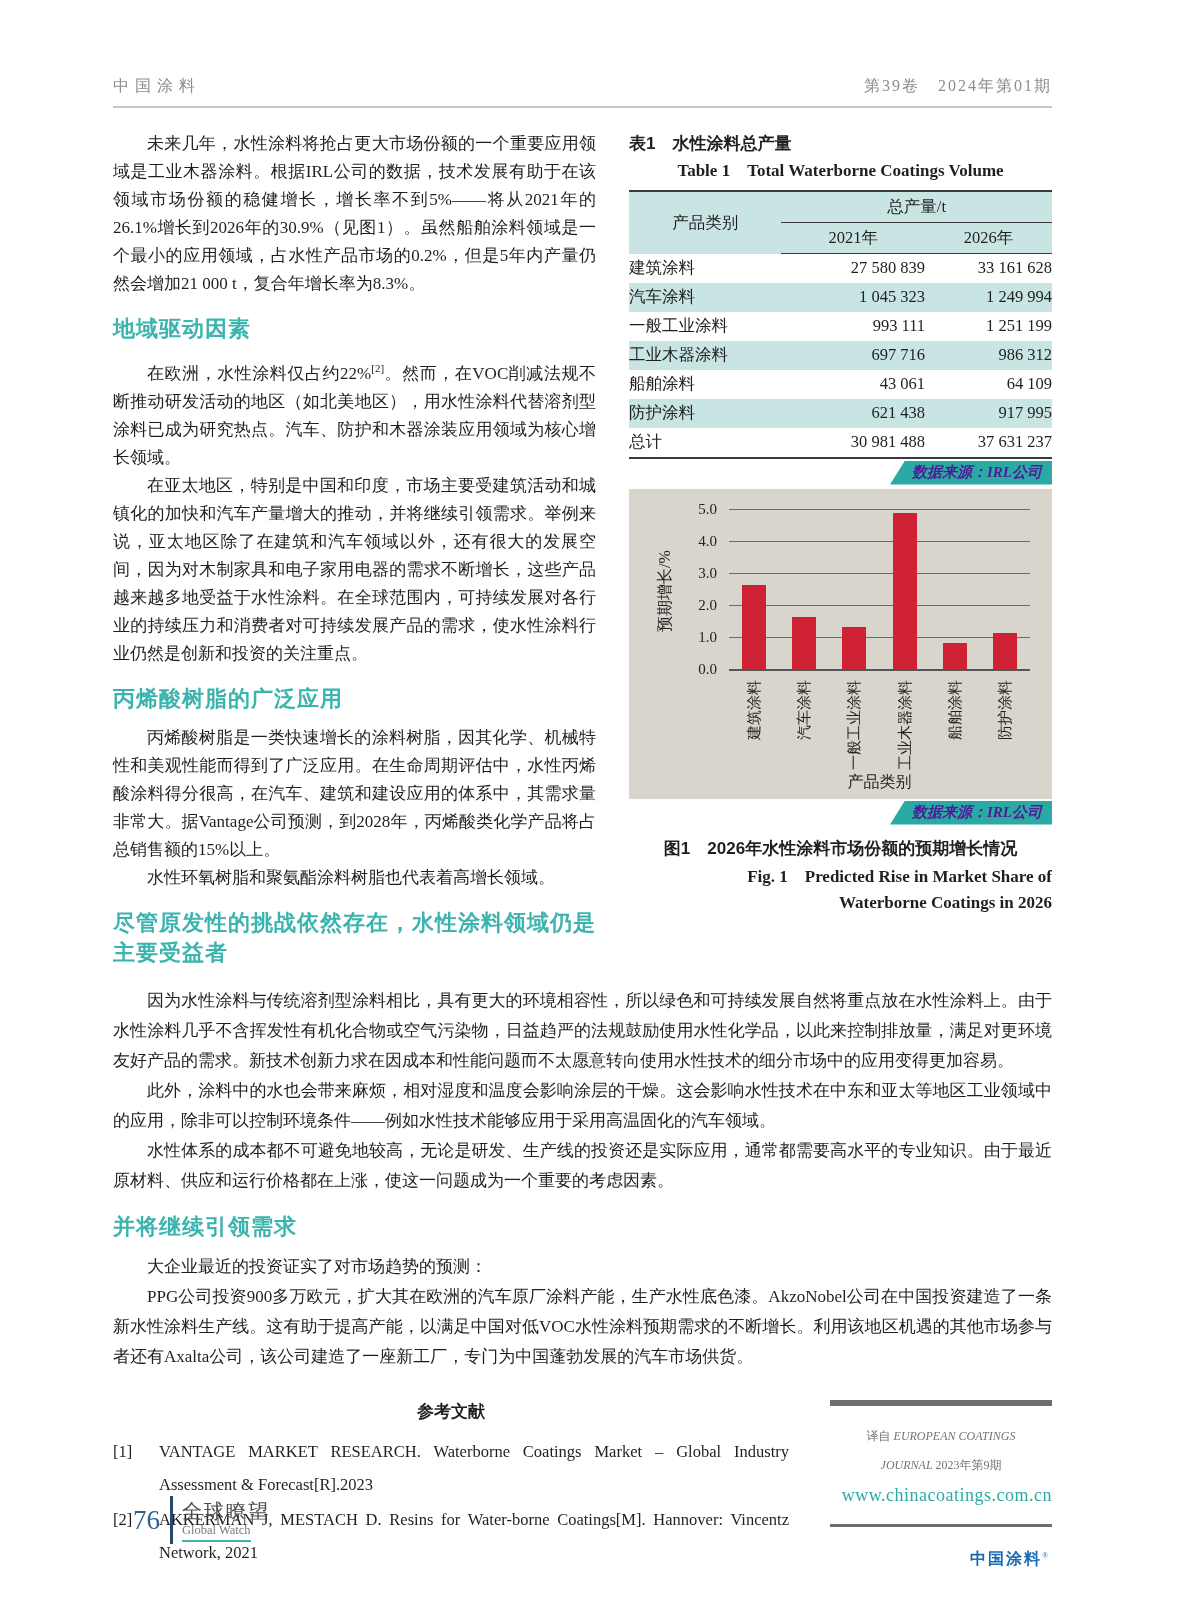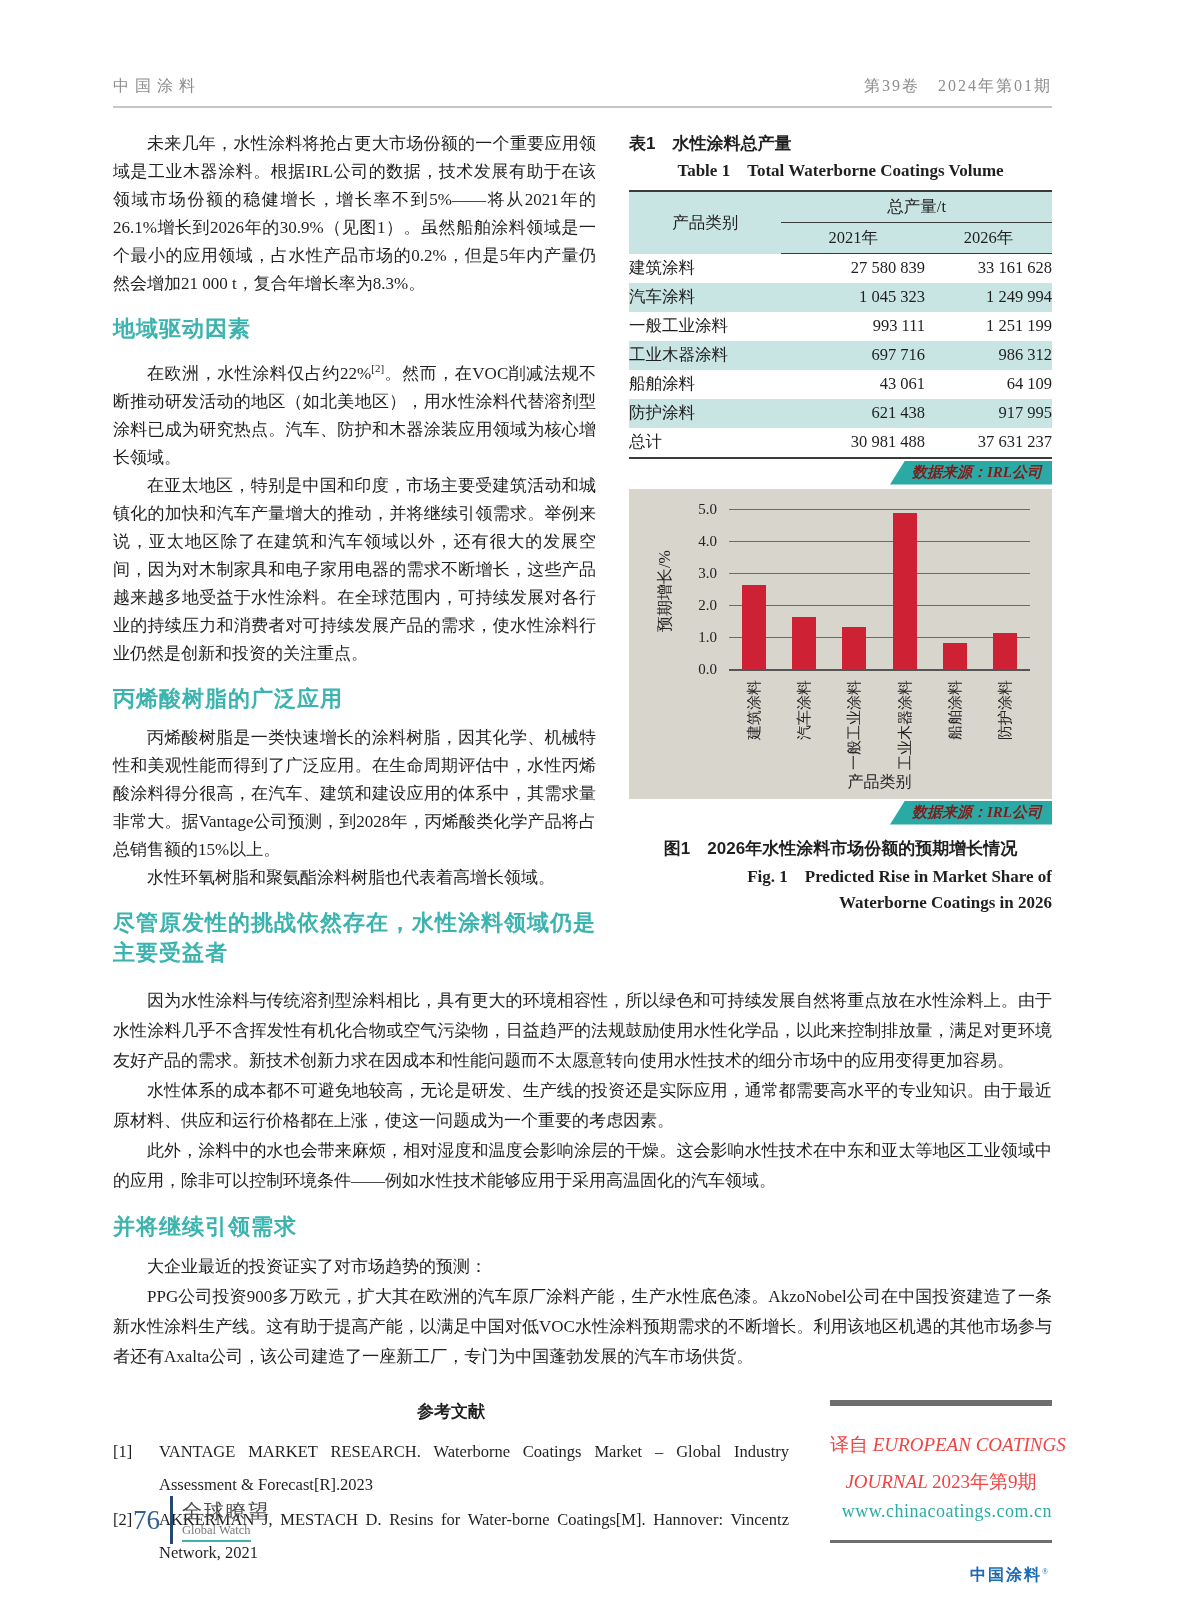--- a/index.html
+++ b/index.html
@@ -35,21 +35,21 @@
   table.t1 thead{background:var(--table-teal);}
   table.t1 thead tr:last-child th{border-bottom:1.5px solid #3a3a3a;}
   table.t1 th{font-weight:normal;padding:4px 0;}
   th.grp{border-bottom:1px solid #3a3a3a;}
   table.t1 td{padding:3.5px 0;}
   td.c1{text-align:left;padding-left:10px;width:36%;}
   td.c2{text-align:right;padding-right:40px;width:34%;}
   td.c3{text-align:right;padding-right:12px;width:30%;}
   tr.stripe{background:var(--table-teal);}
   .badge{display:block;width:max-content;margin-left:auto;margin-top:2px;
-    background:var(--badge);color:#7f1d1d;font-style:italic;font-weight:bold;font-size:15px;
+    background:var(--badge);color:#4c1d95;font-style:italic;font-weight:bold;font-size:15px;
     padding:2px 10px 3px 22px;clip-path:polygon(15px 0,100% 0,100% 100%,0 100%);}
   
   .chart-box{position:relative;width:423px;height:310px;background:var(--chartbg);margin-top:4px;}
   .plot{position:absolute;left:100px;right:22px;top:22px;height:160px;border-bottom:2px solid #555;}
   .grid{position:absolute;left:0;right:0;height:1px;background:#6a6a6a;}
   .bar{position:absolute;bottom:0;width:24px;}
   .ytick{position:absolute;left:46px;width:42px;text-align:right;font-size:15px;color:#222;}
   .y-title{position:absolute;left:-45px;top:93px;width:160px;height:18px;text-align:center;
     transform:rotate(-90deg);font-size:16px;color:#222;white-space:nowrap;}
   .xlabels{position:absolute;left:100px;right:22px;top:187px;height:95px;}
@@ -67,21 +67,21 @@
   .bottomrow{display:flex;margin-top:28px;}
   .refs{width:676px;}
   .refs h3{font-family:"Liberation Sans","DejaVu Sans",sans-serif;font-size:17px;
     font-weight:bold;text-align:center;margin-bottom:12px;}
   .ref{display:flex;font-size:16.5px;line-height:33px;margin-bottom:2px;}
   .ref-num{width:46px;flex:none;}
   .ref-text{flex:1;text-align:justify;}
   .attr{width:222px;margin-left:auto;}
   .attr-box{border-top:6px solid #6e6e6e;border-bottom:3px solid #6e6e6e;
     padding:16px 0 14px 0;text-align:center;}
-  .attr-line{font-size:19px;line-height:29px;color:#ef4444;white-space:nowrap;margin-top:8px;}
+  .attr-line{font-size:12px;line-height:29px;color:#737373;white-space:nowrap;}
   .attr-line .it{font-style:italic;}
   .attr-site{font-size:18px;line-height:30px;color:var(--badge);letter-spacing:0.5px;text-align:right;}
   .logo{margin-top:22px;text-align:right;padding-right:4px;}
   .logo-cn{font-family:"Liberation Sans","DejaVu Sans",sans-serif;color:var(--logo-blue);
     font-weight:bold;font-size:16px;letter-spacing:2px;}
   .logo-mark{font-size:8px;vertical-align:super;color:var(--logo-blue);}
   
   .footer{position:absolute;left:133px;top:1496px;display:flex;align-items:center;}
   .pnum{font-size:27px;color:var(--footer-blue);margin-right:10px;}
   .vbar{width:3px;height:48px;background:#27486E;margin-right:9px;}
@@ -214,22 +214,22 @@
       <div class="fig-cap-cn">图1　2026年水性涂料市场份额的预期增长情况</div>
       <div class="fig-cap-en">
         <div>Fig. 1　Predicted Rise in Market Share of</div>
         <div>Waterborne Coatings in 2026</div>
       </div>
     </div>
   </div>
 
   <div class="fullwide">
     <p class="body">因为水性涂料与传统溶剂型涂料相比，具有更大的环境相容性，所以绿色和可持续发展自然将重点放在水性涂料上。由于水性涂料几乎不含挥发性有机化合物或空气污染物，日益趋严的法规鼓励使用水性化学品，以此来控制排放量，满足对更环境友好产品的需求。新技术创新力求在因成本和性能问题而不太愿意转向使用水性技术的细分市场中的应用变得更加容易。</p>
+    <p class="body">此外，涂料中的水也会带来麻烦，相对湿度和温度会影响涂层的干燥。这会影响水性技术在中东和亚太等地区工业领域中的应用，除非可以控制环境条件——例如水性技术能够应用于采用高温固化的汽车领域。</p>
     <p class="body">水性体系的成本都不可避免地较高，无论是研发、生产线的投资还是实际应用，通常都需要高水平的专业知识。由于最近原材料、供应和运行价格都在上涨，使这一问题成为一个重要的考虑因素。</p>
-    <p class="body">此外，涂料中的水也会带来麻烦，相对湿度和温度会影响涂层的干燥。这会影响水性技术在中东和亚太等地区工业领域中的应用，除非可以控制环境条件——例如水性技术能够应用于采用高温固化的汽车领域。</p>
     <h2 class="teal">并将继续引领需求</h2>
     <p class="body">大企业最近的投资证实了对市场趋势的预测：</p>
     <p class="body">PPG公司投资900多万欧元，扩大其在欧洲的汽车原厂涂料产能，生产水性底色漆。AkzoNobel公司在中国投资建造了一条新水性涂料生产线。这有助于提高产能，以满足中国对低VOC水性涂料预期需求的不断增长。利用该地区机遇的其他市场参与者还有Axalta公司，该公司建造了一座新工厂，专门为中国蓬勃发展的汽车市场供货。</p>
   </div>
 
   <div class="bottomrow">
     <div class="refs">
       <h3>参考文献</h3>
       <div>
           <div class="ref">

